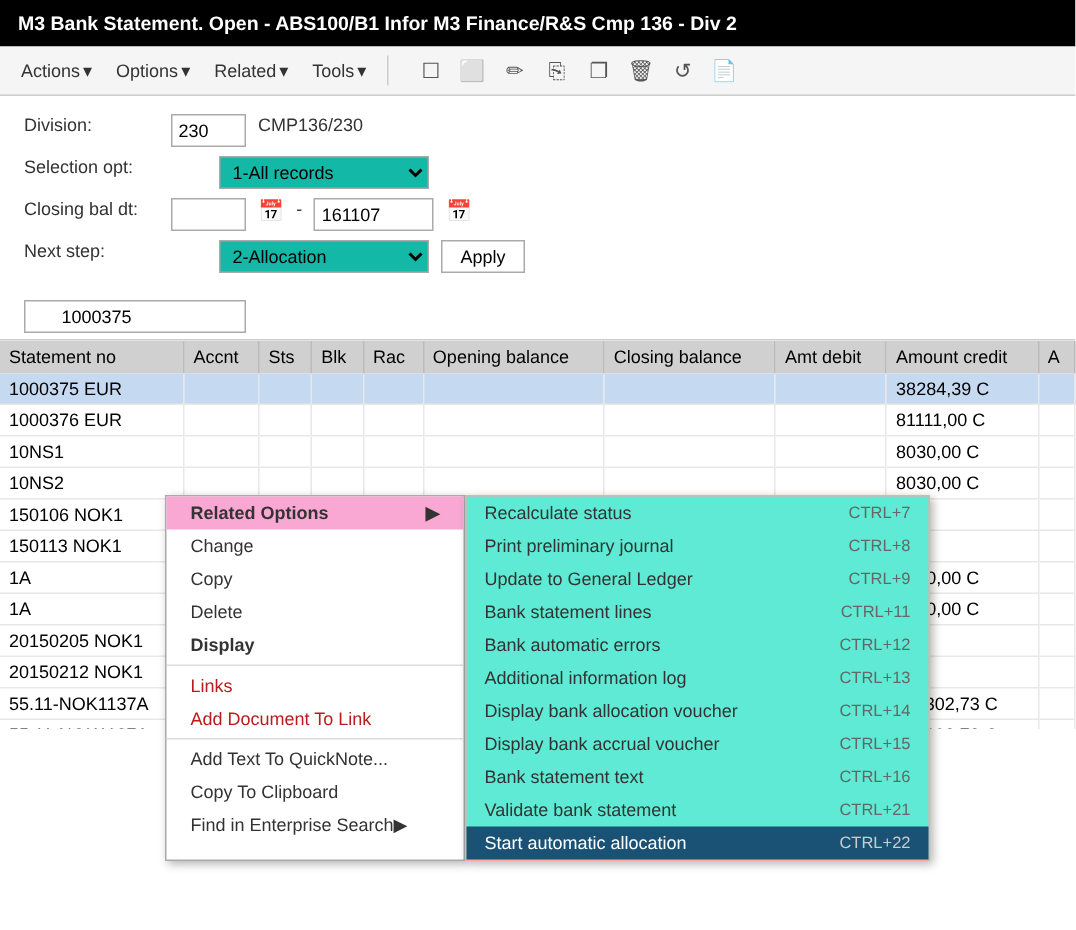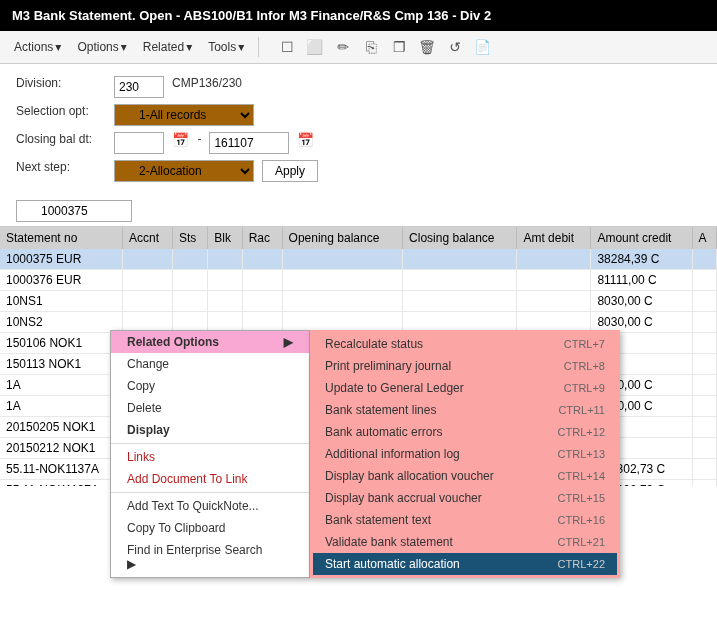--- a/index.html
+++ b/index.html
@@ -65,23 +65,24 @@
       border: 1px solid #aaa;
       padding: 2px 4px;
       background: #fff;
     }
     .form-input-sm { width: 50px; }
     .form-input-md { width: 80px; }
     .form-select {
       height: 22px;
       font-size: 12px;
       border: 1px solid #aaa;
-      padding: 2px 20px;
-      background: #a16207;
+      padding: 2px 4px;
+      background: #14b8a6;
       width: 140px;
+      margin-left: 32px;
     }
     .date-sep { font-size: 12px; color: #333; }
     .calendar-icon { font-size: 14px; cursor: pointer; color: #555; }
     .apply-btn {
       background: #fff;
       border: 1px solid #aaa;
       padding: 2px 12px;
       font-size: 12px;
       cursor: pointer;
       height: 22px;
@@ -146,22 +147,22 @@
       color: #333;
       display: flex;
       align-items: center;
       justify-content: space-between;
       background: #f9a8d4;
       font-weight: bold;
     }
 
     
     .submenu {
-      background: #fca5a5;
-      border: 3px solid #fca5a5;
+      background: #5eead4;
+      border: 1px solid #fca5a5;
       box-shadow: 2px 2px 6px rgba(0,0,0,0.3);
       min-width: 310px;
       font-size: 12px;
       position: relative;
     }
     .submenu-item {
       padding: 4px 12px;
       cursor: pointer;
       color: #333;
       display: flex;
@@ -237,21 +238,21 @@
   <div class="form-row">
     <span class="form-label">Next step:</span>
     <select class="form-select">
       <option>2-Allocation</option>
     </select>
     <button class="apply-btn">Apply</button>
   </div>
 </div>
 
 <div style="padding: 4px 16px 0 16px; display:flex; gap:4px;">
-  <input class="form-input" style="width: 116px; padding-left: 24px;" value="1000375">
+  <input class="form-input" style="width: 148px; padding-left: 24px;" value="1000375">
 </div>
 
 <div class="table-wrapper" style="margin-top:4px; max-height:260px;">
   <table>
     <thead>
       <tr>
         <th>Statement no</th>
         <th>Accnt</th>
         <th>Sts</th>
         <th>Blk</th>
@@ -423,21 +424,21 @@
     <div class="context-menu-item">Change</div>
         <div class="context-menu-item">Copy</div>
         <div class="context-menu-item">Delete</div>
         <div class="context-menu-item bold">Display</div>
         <div class="context-menu-sep"></div>
         <div class="context-menu-item disabled">Links</div>
         <div class="context-menu-item disabled">Add Document To Link</div>
         <div class="context-menu-sep"></div>
         <div class="context-menu-item">Add Text To QuickNote...</div>
         <div class="context-menu-item">Copy To Clipboard</div>
-        <div class="context-menu-item" style="display: flex; justify-content: flex-start; flex-direction: column;">
+        <div class="context-menu-item" style="display: flex; justify-content: flex-start;">
           <span>Find in Enterprise Search</span>
           <span>▶</span>
         </div>
       </div>
   </div>
 
   <div class="submenu">
     <div id="submenu-items">
     <div class="submenu-item">
           <span>Recalculate status</span>

